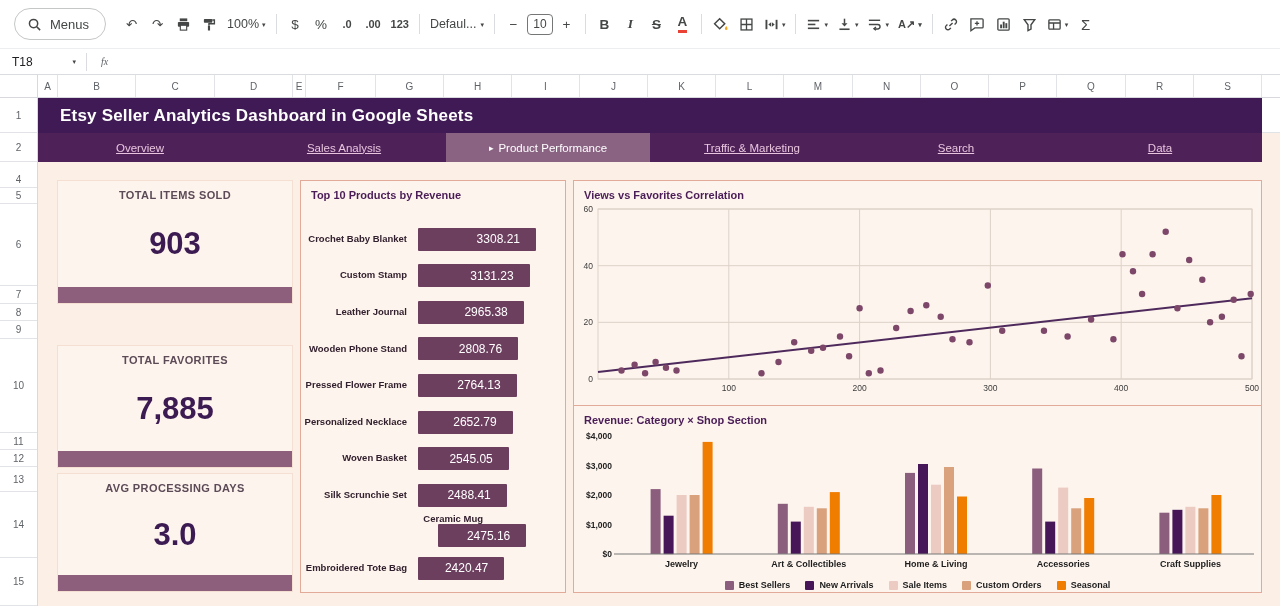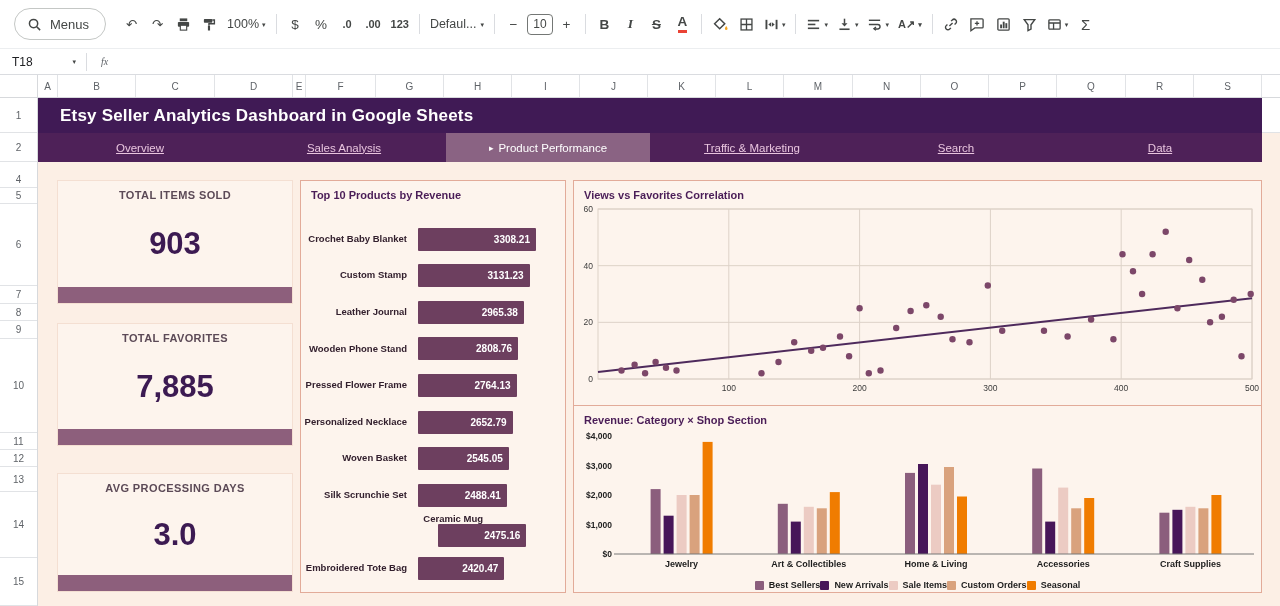--- a/index.html
+++ b/index.html
@@ -51,23 +51,23 @@
 .kpi-value{flex:1;display:flex;align-items:center;font-size:31px;font-weight:700;color:var(--kpi_value)}
 .kpi-bar{width:100%;height:16px;background:var(--kpi_bar)}
 
 .panel{position:absolute;background:var(--panel);border:1px solid var(--panel_border)}
 .panel-title{position:absolute;left:10px;top:8px;font-size:11px;font-weight:700;color:var(--title);white-space:nowrap}
 
 .prod-row{position:absolute;left:0;width:100%;height:36px;display:flex;align-items:center}
 .prod-label{width:112px;text-align:right;font-size:9.5px;font-weight:700;color:#33202e;padding-right:6px;line-height:1.1}
 .prod-barwrap{position:relative;height:23px;flex:1}
 .prod-bar{position:absolute;left:5px;top:0;height:23px;background:var(--product_bar);border-radius:1px;display:flex;align-items:center;justify-content:flex-end}
-.prod-val{font-size:10px;font-weight:700;color:#fff;padding-right:6px}
-
-.legend{position:absolute;left:0;top:170px;width:100%;height:18px;display:flex;align-items:center;justify-content:center;}
+.prod-val{font-size:12px;font-weight:400;color:#fff;padding-right:16px}
+
+.legend{position:absolute;left:0;top:170px;width:100%;height:18px;display:flex;align-items:center;justify-content:center;gap:15px}
 .legend-item{display:flex;align-items:center;gap:5px;font-size:9px;font-weight:700;color:#1d1d1d}
 .legend-swatch{width:9px;height:9px;border-radius:1px}
 </style>
 </head>
 <body>
 
 <div class="toolbar">
   <button class="menus-pill">
     <span>
         <svg width="15" height="15" viewBox="0 0 16 16">
@@ -336,21 +336,21 @@
         <div class="nav-tab">
           <span class="lbl">Data</span>
         </div>
       </div>
     <div id="kpiZone">
         <div class="kpi-card" style="top: 82px; height: 124px;">
           <div class="kpi-label">TOTAL ITEMS SOLD</div>
           <div class="kpi-value">903</div>
           <div class="kpi-bar"></div>
         </div>
-        <div class="kpi-card" style="top: 225px; height: 123px; justify-content: center;">
+        <div class="kpi-card" style="top: 247px; height: 123px; justify-content: center;">
           <div class="kpi-label">TOTAL FAVORITES</div>
           <div class="kpi-value">7,885</div>
           <div class="kpi-bar"></div>
         </div>
         <div class="kpi-card" style="top: 375px; height: 119px;">
           <div class="kpi-label">AVG PROCESSING DAYS</div>
           <div class="kpi-value">3.0</div>
           <div class="kpi-bar"></div>
         </div>
       </div>

